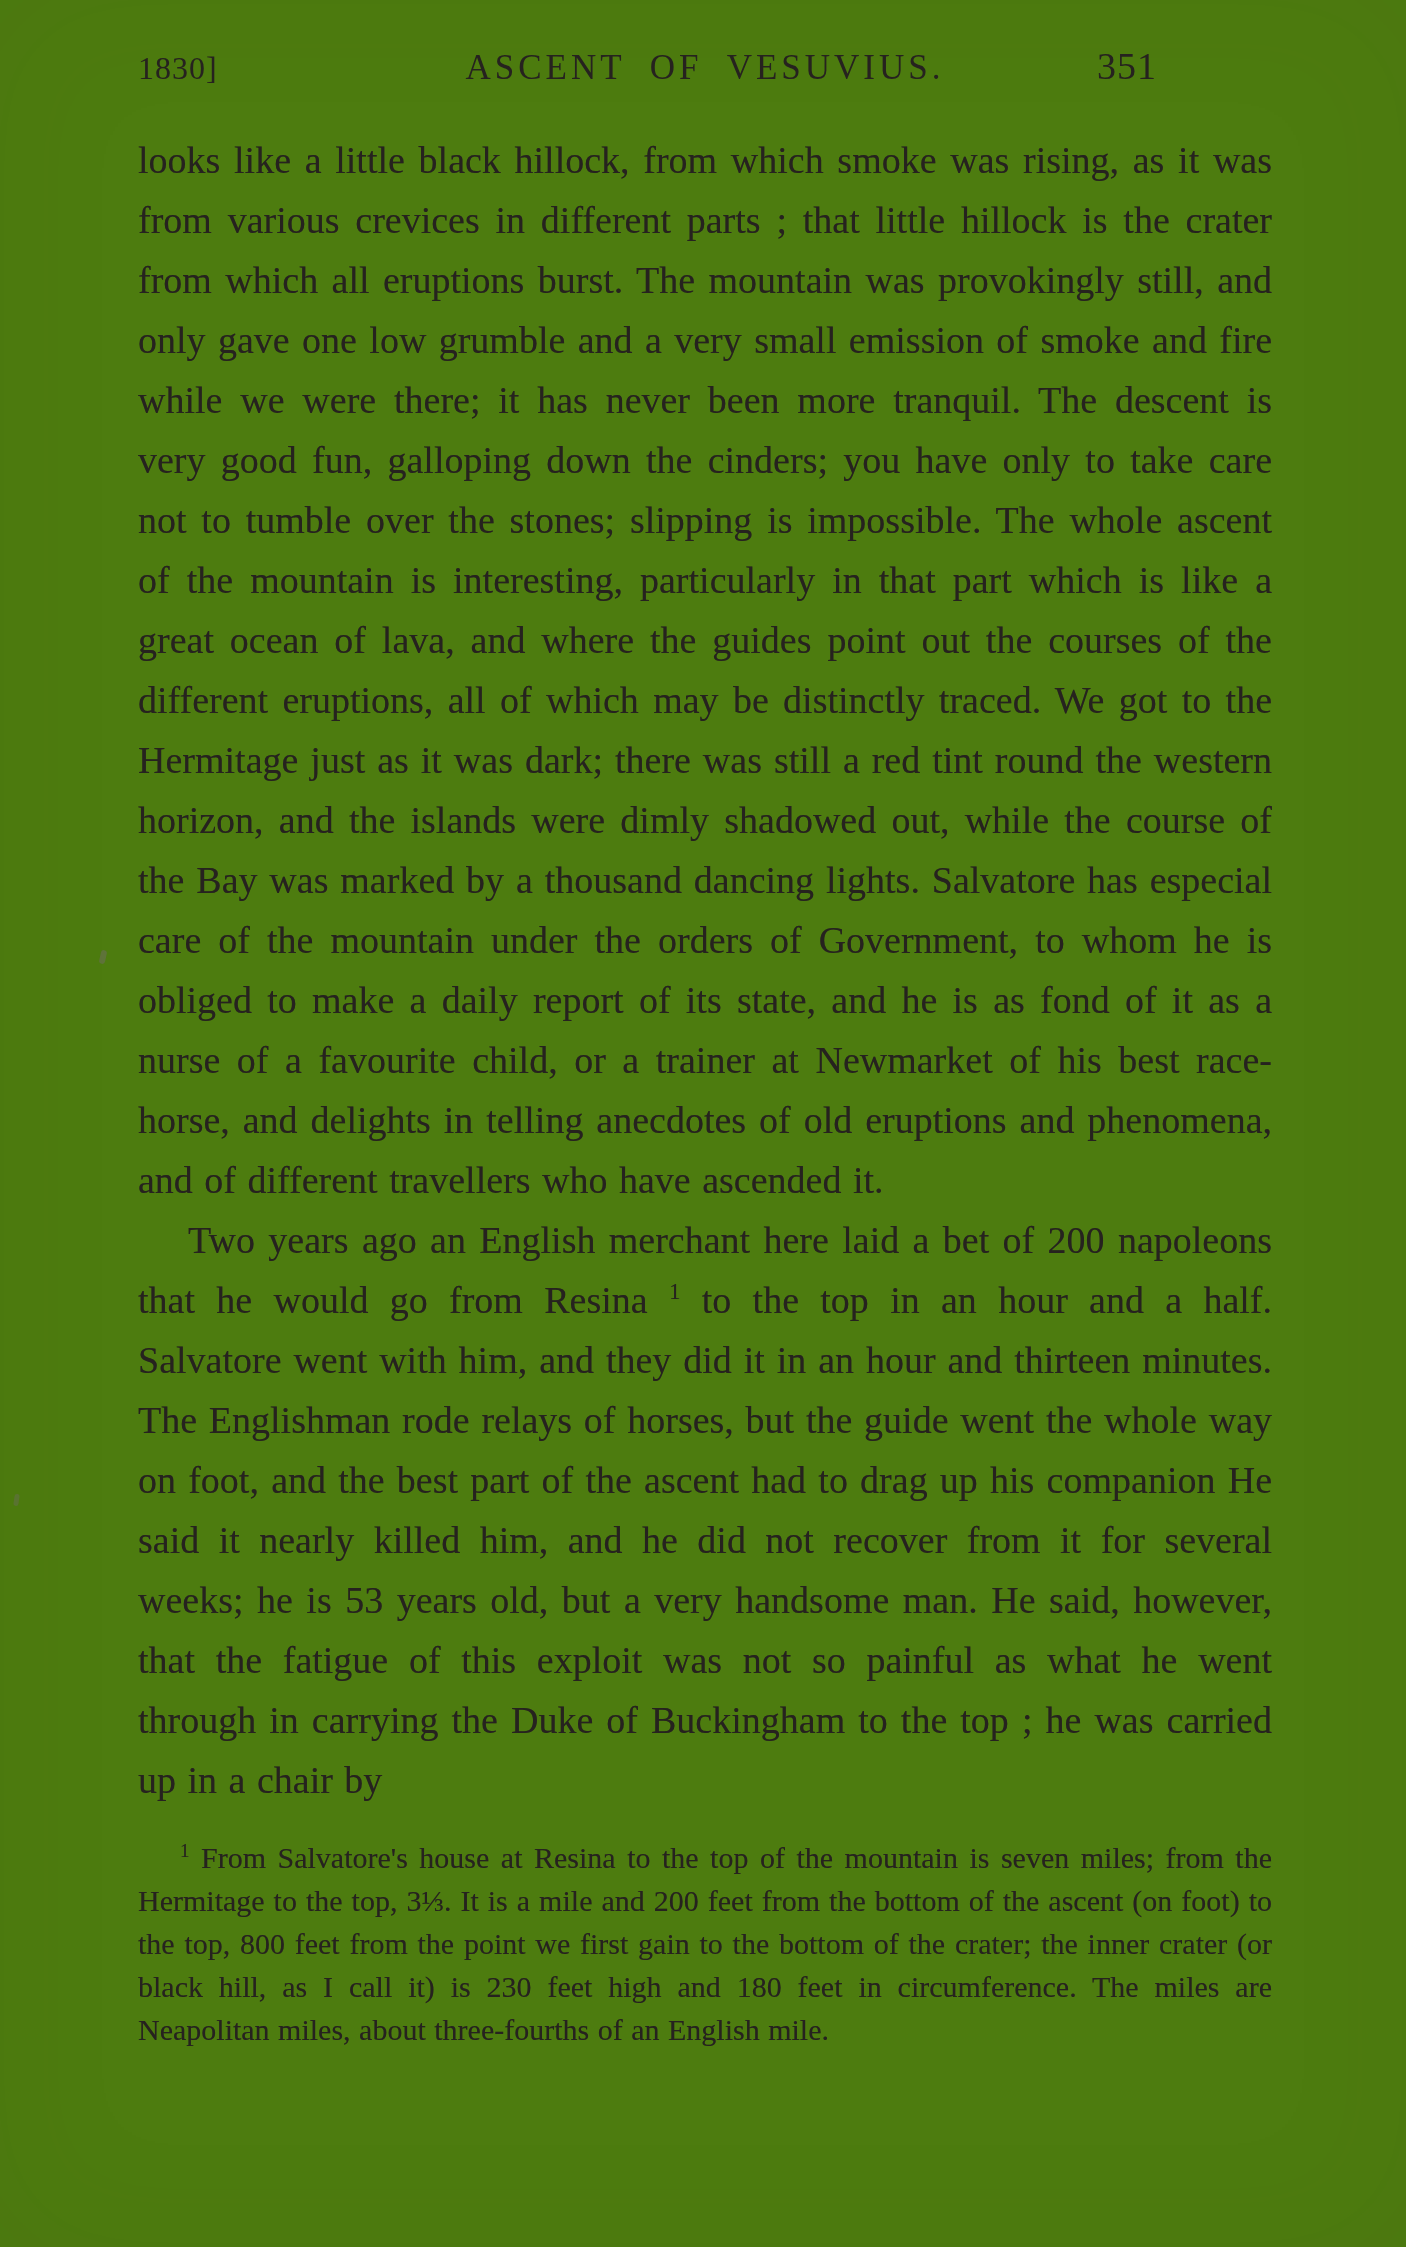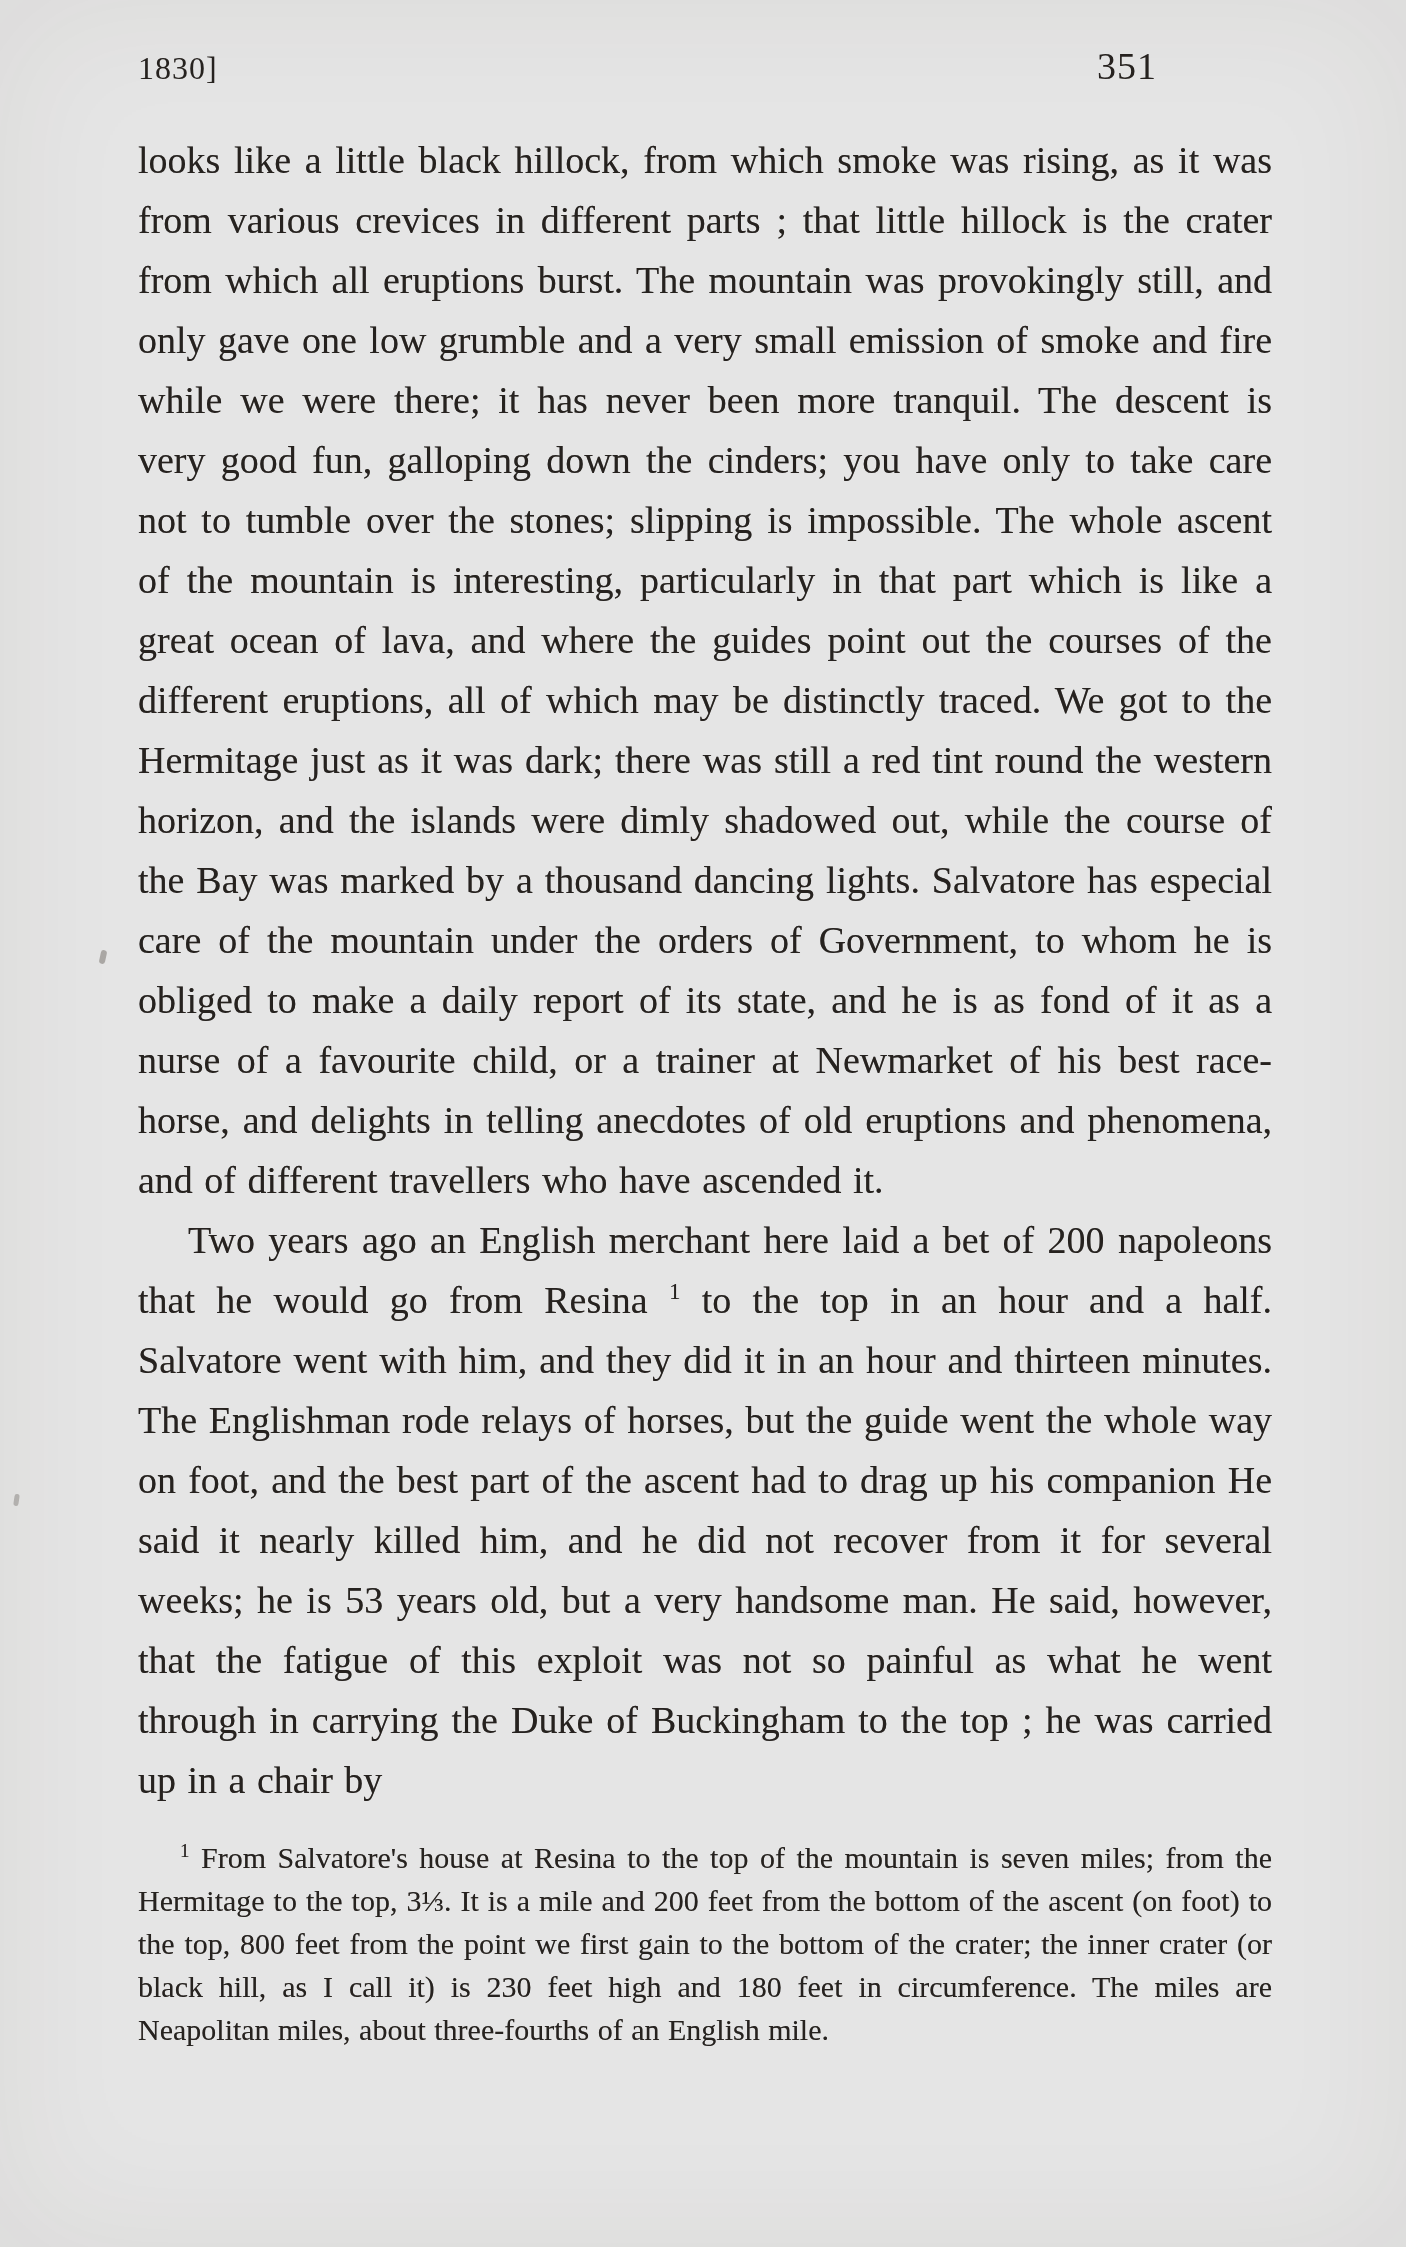--- a/index.html
+++ b/index.html
@@ -6,21 +6,21 @@
 
   html, body {
     background: #d8d5cf;
   }
 
   .page {
     position: relative;
     width: 1406px;
     height: 2247px;
     margin: 0 auto;
-    background: #e5e5e5;
+    background: #4d7c0f;
     color: #26221f;
     font-family: "Liberation Serif", "DejaVu Serif", serif;
     overflow: hidden;
     box-shadow: inset 0 0 140px rgba(60, 50, 40, 0.06);
   }
 
   .content {
     position: absolute;
     top: 44px;
     left: 138px;
@@ -120,20 +120,21 @@
 
 <div class="page">
 
   <div class="speck speck-1"></div>
   <div class="speck speck-2"></div>
 
   <div class="content">
 
     <header class="running-head">
       <span class="rh-year">1830]</span>
+      <span class="rh-title">ASCENT OF VESUVIUS.</span>
       <span class="rh-page">351</span>
     </header>
 
     <main class="body-text">
       <p class="para">looks like a little black hillock, from which smoke was rising, as it was from various crevices in different parts ; that little hillock is the crater from which all eruptions burst. The mountain was provokingly still, and only gave one low grumble and a very small emission of smoke and fire while we were there; it has never been more tranquil. The descent is very good fun, galloping down the cinders; you have only to take care not to tumble over the stones; slipping is impossible. The whole ascent of the mountain is interesting, particularly in that part which is like a great ocean of lava, and where the guides point out the courses of the different eruptions, all of which may be distinctly traced. We got to the Hermitage just as it was dark; there was still a red tint round the western horizon, and the islands were dimly shadowed out, while the course of the Bay was marked by a thousand dancing lights. Salvatore has especial care of the mountain under the orders of Government, to whom he is obliged to make a daily report of its state, and he is as fond of it as a nurse of a favourite child, or a trainer at Newmarket of his best race-horse, and delights in telling anecdotes of old eruptions and phenomena, and of different travellers who have ascended it.</p>
       <p class="para indented"><span>Two years ago an English merchant here laid a bet of 200 napoleons that he would go from Resina </span><sup class="fn-ref">1</sup><span> to the top in an hour and a half. Salvatore went with him, and they did it in an hour and thirteen minutes. The Englishman rode relays of horses, but the guide went the whole way on foot, and the best part of the ascent had to drag up his companion He said it nearly killed him, and he did not recover from it for several weeks; he is 53 years old, but a very handsome man. He said, however, that the fatigue of this exploit was not so painful as what he went through in carrying the Duke of Buckingham to the top ; he was carried up in a chair by</span></p>
     </main>
 
     <footer class="footnote">
       <p class="fn-para"><sup class="fn-marker">1</sup> <span>From Salvatore's house at Resina to the top of the mountain is seven miles; from the Hermitage to the top, 3⅓. It is a mile and 200 feet from the bottom of the ascent (on foot) to the top, 800 feet from the point we first gain to the bottom of the crater; the inner crater (or black hill, as I call it) is 230 feet high and 180 feet in circumference. The miles are Neapolitan miles, about three-fourths of an English mile.</span></p>

